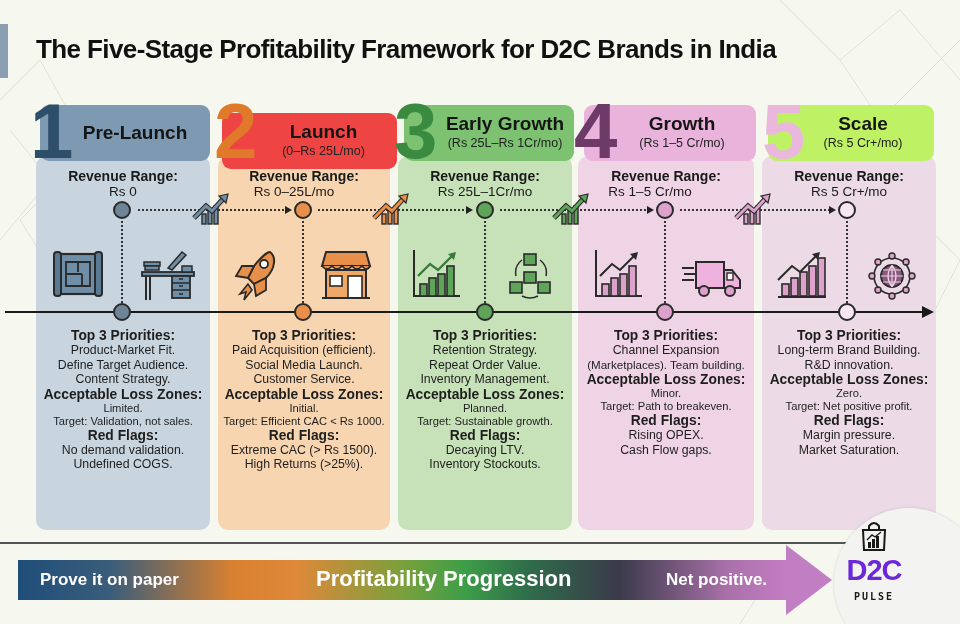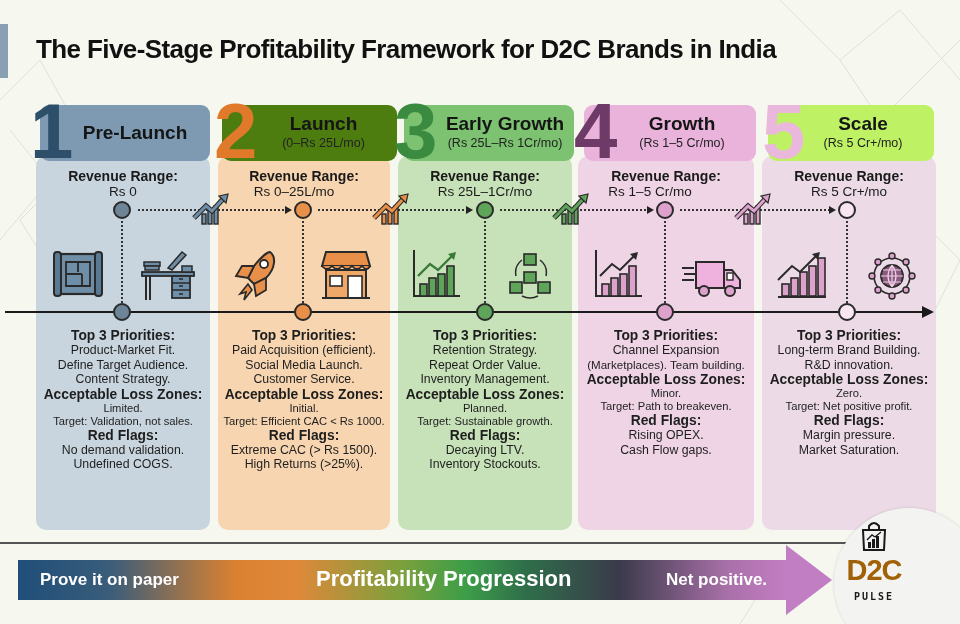--- a/index.html
+++ b/index.html
@@ -92,21 +92,21 @@
   }
   .prog-text {
     position: absolute; color: #fff; font-weight: 700;
   }
   .logo-circle {
     position: absolute; left: 834px; top: 508px; width: 150px; height: 150px; border-radius: 50%;
     background: #f3f3f1; box-shadow: 0 0 3px rgba(0,0,0,0.15);
   }
   .logo-d2c {
     position: absolute; left: 836px; top: 554px; width: 76px; text-align: center;
-    font-size: 29px; font-weight: 700; letter-spacing: -1px; color: #a16207;
+    font-size: 29px; font-weight: 700; letter-spacing: -1px; color: #6d28d9;
   }
   .logo-pulse {
     position: absolute; left: 836px; top: 591px; width: 76px; text-align: center;
     font-size: 10px; font-weight: 700; letter-spacing: 2px; color: #1a1a1a;
     font-family: "DejaVu Sans Mono", monospace;
   }
 </style>
 </head>
 <body>
 
@@ -126,21 +126,21 @@
 
 <div class="panel" style="left:36px;width:174px;background:#c9d5de;"></div>
 <div class="header" style="left:40px;width:170px;background:#7d9ab2;">
   <div class="header-title" style="top:17px;left:10px;">Pre-Launch</div>
 </div>
 <div class="stage-num" style="left:30px;color:#2d4f6a;">1</div>
 <div class="rev-label" style="left:36px;width:174px;">Revenue Range:</div>
 <div class="rev-value" style="left:36px;width:174px;">Rs 0</div>
 
 <div class="panel" style="left:218px;width:172px;background:#f7d5b0;"></div>
-<div class="header" style="left:222px;width:175px;background:#4d7c0f;">
+<div class="header" style="left:222px;width:175px;background:#ef4444;margin-top:8px;">
   <div class="header-title" style="top:8px;left:14px;">Launch</div>
   <div class="header-sub" style="top:31px;left:14px;">(0–Rs 25L/mo)</div>
 </div>
 <div class="stage-num" style="left:214px;color:#e07a2a;">2</div>
 <div class="rev-label" style="left:218px;width:172px;">Revenue Range:</div>
 <div class="rev-value" style="left:218px;width:152px;">Rs 0–25L/mo</div>
 
 <div class="panel" style="left:398px;width:174px;background:#c7e2b8;"></div>
 <div class="header" style="left:404px;width:170px;background:#7cc270;">
   <div class="header-title" style="top:8px;left:16px;">Early Growth</div>

